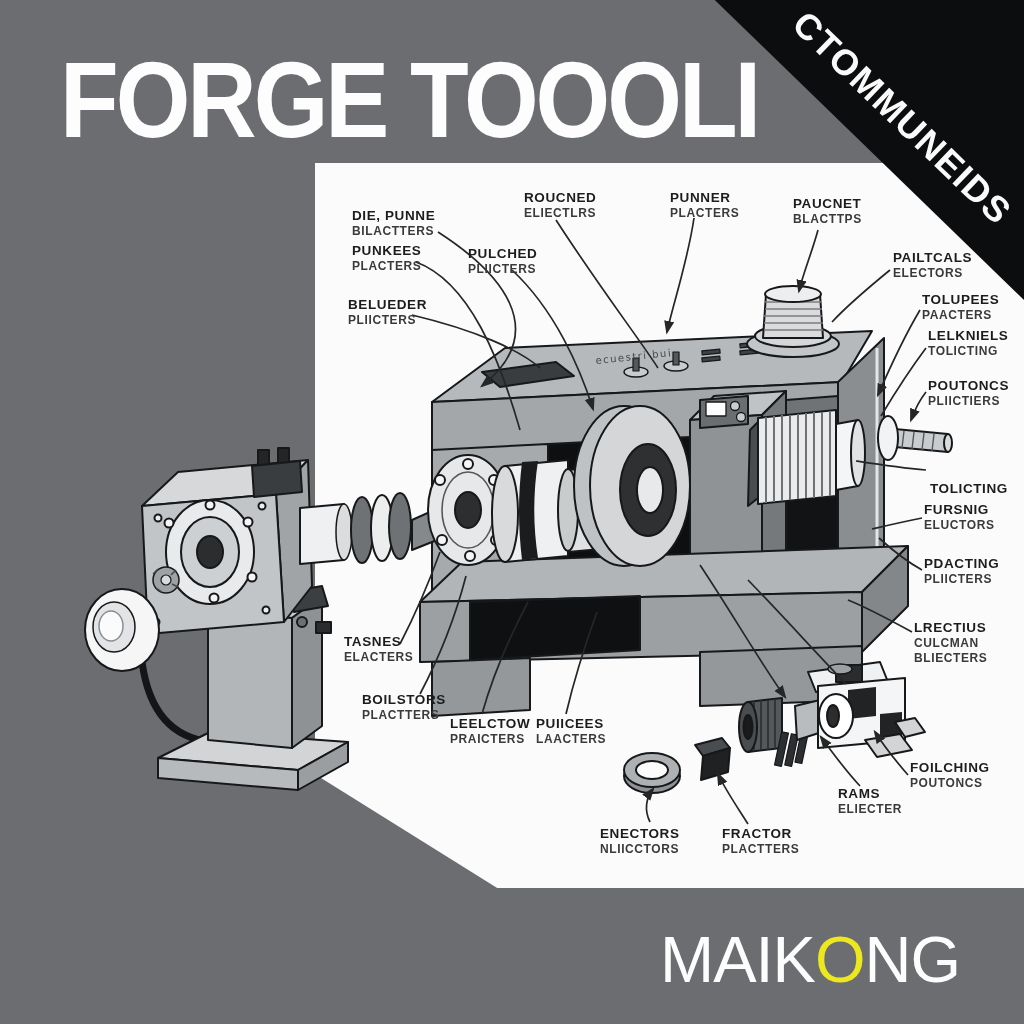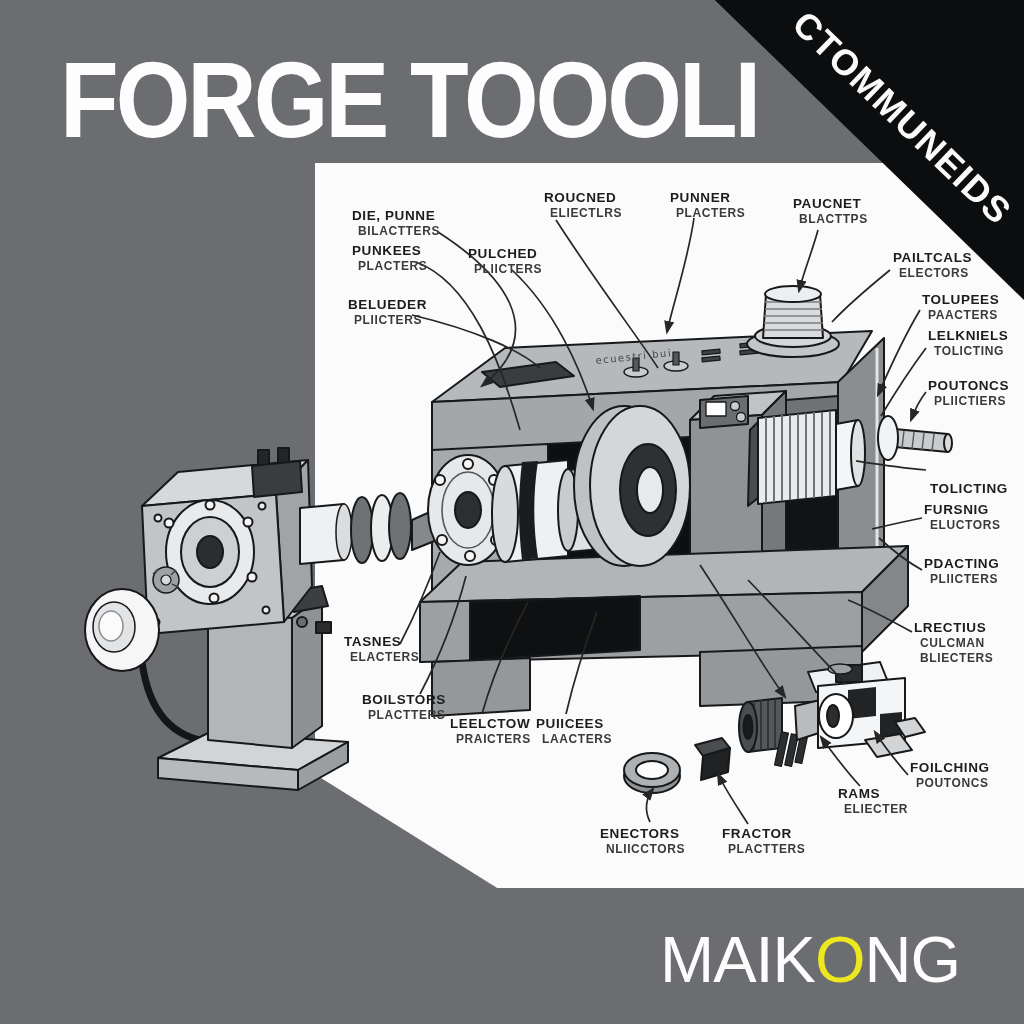--- a/index.html
+++ b/index.html
@@ -26,21 +26,21 @@
 
   
   #brand{left:660px;top:922px;z-index:3;color:#fdfdfd;font-size:65px;font-weight:normal;
          letter-spacing:-1px;white-space:nowrap;}
   #brand .accent{color:#ece71f;}
 
   
   .lb{position:absolute;z-index:3;color:#1c1c1c;font-weight:bold;font-size:13.5px;
       letter-spacing:.6px;line-height:1.22;white-space:nowrap;}
   .lb span{display:block;}
-  .lb .l2,.lb .l3{font-size:12px;color:#3a3a3a;margin-left:6px;}
+  .lb .l2,.lb .l3{font-size:12px;color:#3a3a3a;}
 </style>
 </head>
 <body>
 
 <div id="panel" class="abs"></div>
 
 <svg id="art" class="abs" viewBox="0 0 1024 1024">
   <defs>
     <marker id="arr" markerWidth="9" markerHeight="8" refX="6.5" refY="3" orient="auto">
       <path d="M0,0 L8,3 L0,6 Z" fill="#262626"></path>
@@ -269,21 +269,21 @@
   <span class="l2">PLACTERS</span>
 </div>
 <div class="lb" style="left:348px;top:297px">
   <span class="l1">BELUEDER</span>
   <span class="l2">PLIICTERS</span>
 </div>
 <div class="lb" style="left:468px;top:246px">
   <span class="l1">PULCHED</span>
   <span class="l2">PLIICTERS</span>
 </div>
-<div class="lb" style="left:544px;top:190px">
+<div class="lb" style="left:524px;top:190px">
   <span class="l1">ROUCNED</span>
   <span class="l2">ELIECTLRS</span>
 </div>
 <div class="lb" style="left:670px;top:190px">
   <span class="l1">PUNNER</span>
   <span class="l2">PLACTERS</span>
 </div>
 <div class="lb" style="left:793px;top:196px">
   <span class="l1">PAUCNET</span>
   <span class="l2">BLACTTPS</span>

